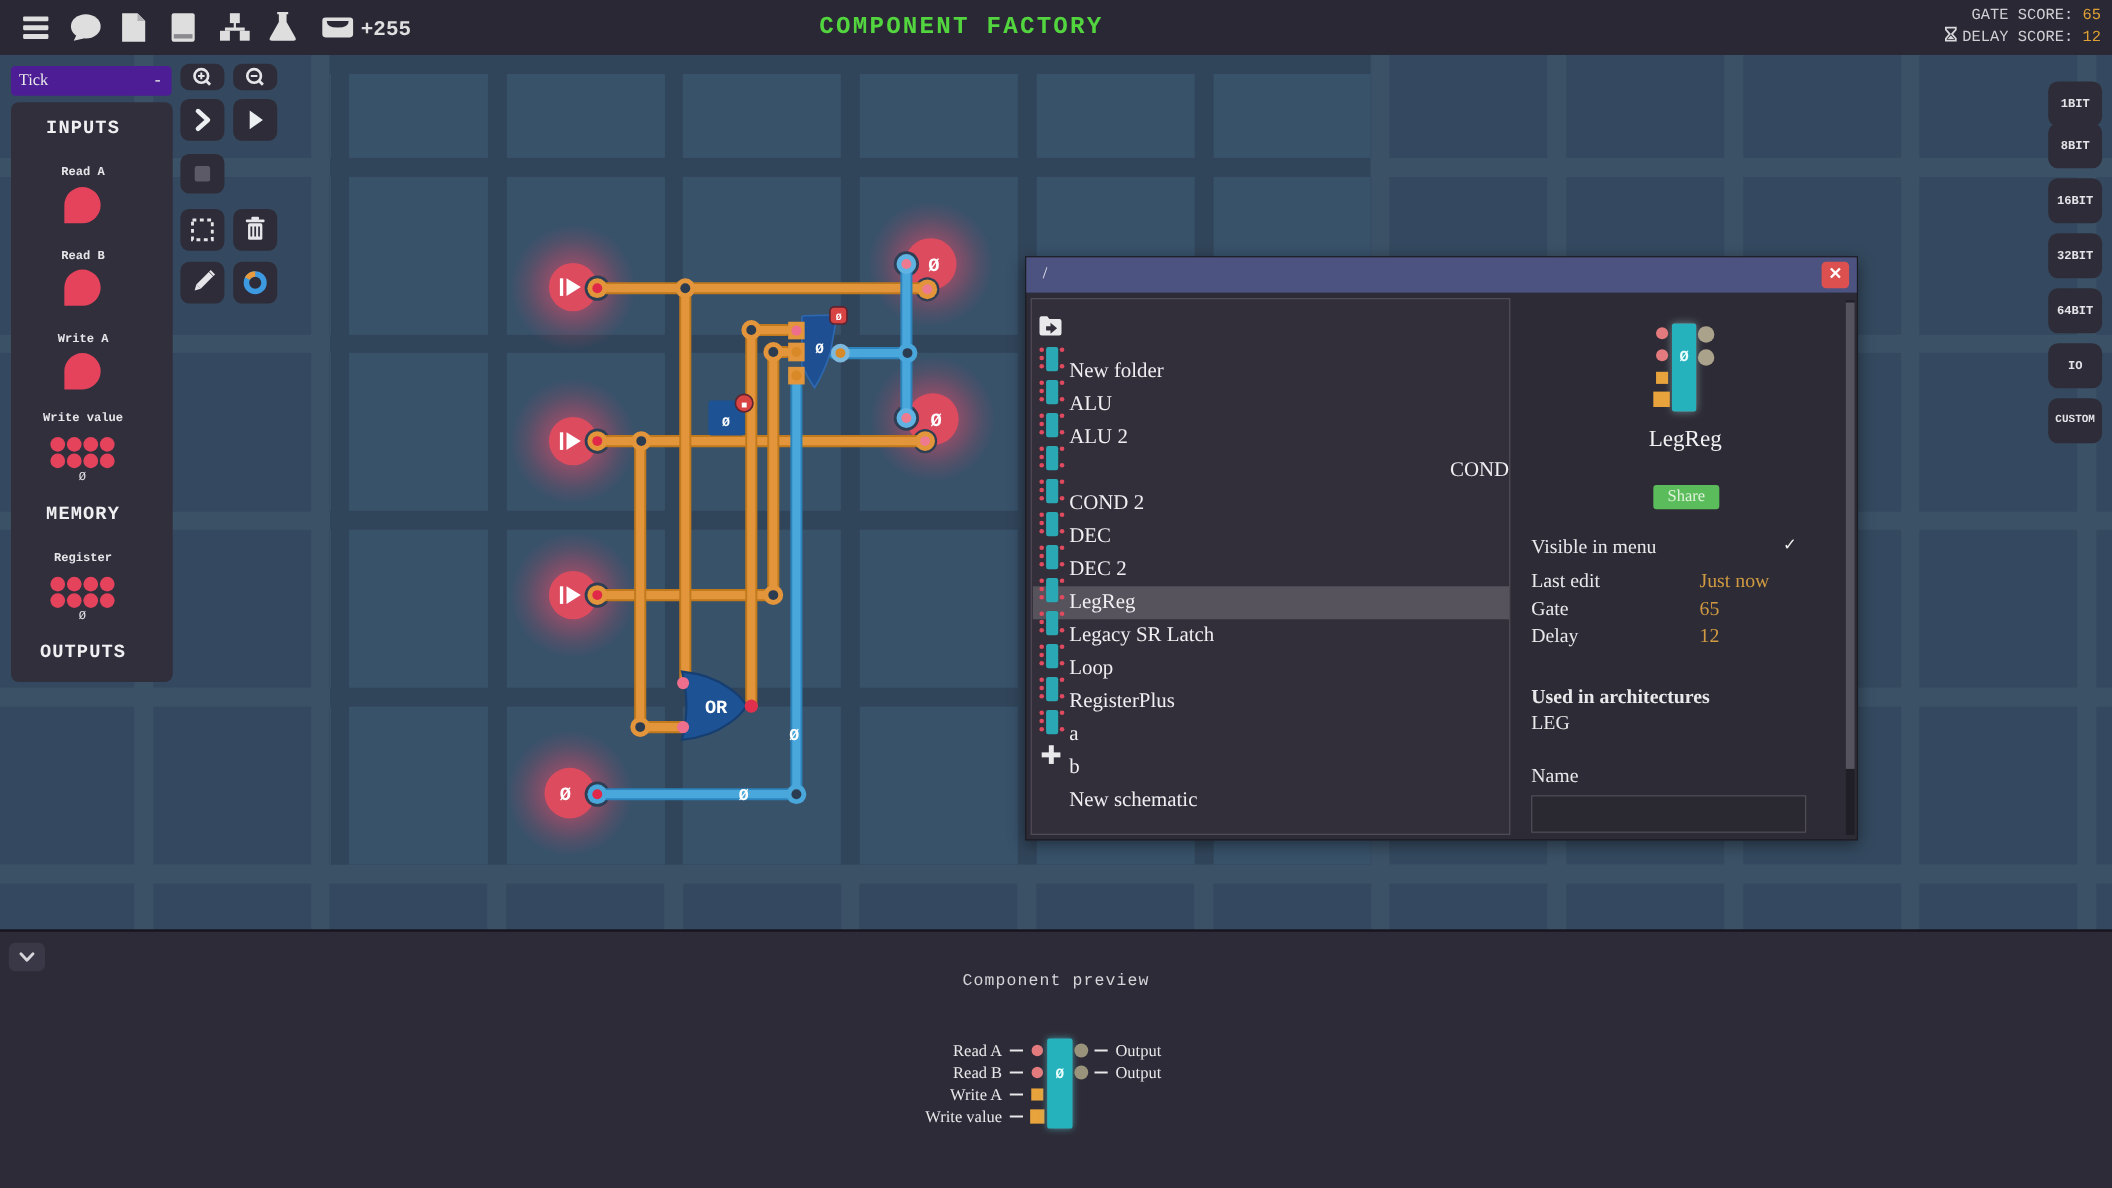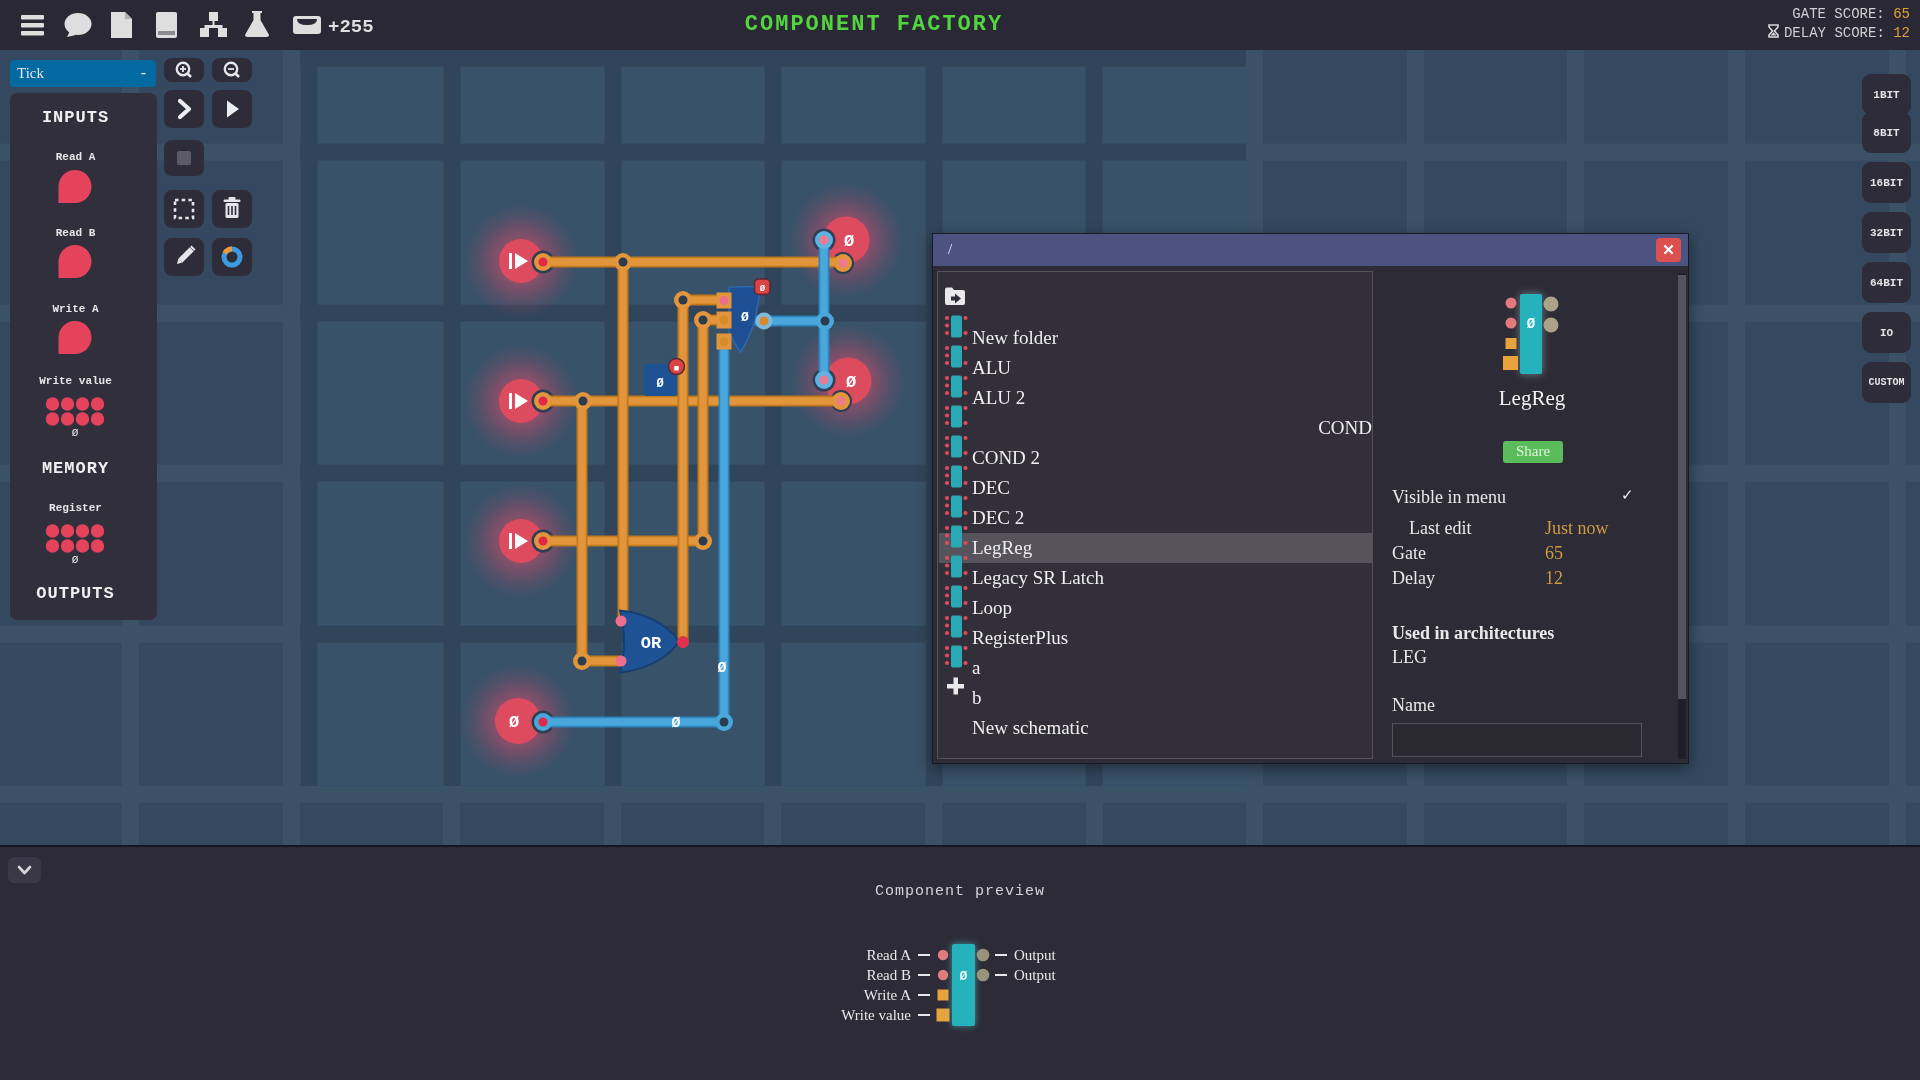--- a/index.html
+++ b/index.html
@@ -36,21 +36,21 @@
 #list{position:absolute;left:4px;top:37px;width:436px;height:488px;background:#322f3b;border:1px solid #54515c;}
 .row{position:absolute;left:1px;height:30px;width:433px;color:#efeff1;font-size:19px;display:flex;align-items:center;margin-top:40px;}
 .row .txt{margin-left:33px;}
 .hl{background:#56535c;}
 #scroll{position:absolute;right:2px;top:39px;width:8px;height:486px;background:#201e27;z-index:5;}
 #thumb{position:absolute;left:0;top:2px;width:8px;height:424px;background:#55535e;}
 .rlab{position:absolute;color:#e9e9ec;font-size:18px;}
 .rval{position:absolute;color:#cf9a42;font-size:18px;}
 #nameinput{position:absolute;left:459px;top:489px;width:250px;height:34px;border:1px solid #55525e;background:#2a2831;}
 #leftpanel{position:absolute;left:10px;top:93px;width:147px;height:527px;background:#322f3d;border-radius:7px;}
-#tickbox{position:absolute;left:10px;top:60px;width:146px;height:27px;background:#0369a1;border-radius:4px;color:#e8e8ea;}
+#tickbox{position:absolute;left:10px;top:60px;width:146px;height:27px;background:#4c1d95;border-radius:4px;color:#e8e8ea;}
 .lph{color:#f0f0f2;font-weight:bold;font-size:17px;text-align:center;letter-spacing:1px;}
 .lplab{color:#e6e6e9;font-weight:bold;font-size:11px;text-align:center;}
 </style>
 </head>
 <body>
 <div id="stage">
   <div id="canvas">
       <div id="wslight"></div>
     </div>
   <svg id="circuit" style="position:absolute;left:0;top:0;" width="1920" height="1080">
@@ -530,21 +530,21 @@
 <rect x="15.5" y="59" width="11" height="11" fill="#e8a33c"></rect>
 <rect x="13" y="77" width="15" height="14" fill="#e8a33c"></rect>
 <circle cx="61" cy="25" r="7.5" fill="#aaa28a"></circle>
 <circle cx="61" cy="46" r="7.5" fill="#aaa28a"></circle>
 <text x="41" y="49" text-anchor="middle" font-family="Liberation Mono,monospace" font-size="14" font-weight="bold" fill="#eafcfc">Ø</text>
 </svg>
         <div class="serif" style="position:absolute;left:489px;top:152px;width:220px;text-align:center;color:#f2f2f4;font-size:21px;">LegReg</div>
         <div style="position:absolute;left:570px;top:207px;width:60px;height:22px;background:#5bbc5c;border-radius:3px;text-align:center;color:#ddf2d8;font-size:15px;line-height:21px;" class="serif">Share</div>
         <div class="rlab serif" style="left:459px;top:253px;font-size:18px;">Visible in menu</div>
         <div style="position:absolute;left:688px;top:252px;color:#f0f0f0;font-size:15px;" class="serif">✓</div>
-        <div class="rlab serif" style="left:476px;top:284px;font-size:18px;text-align:right;">Last edit</div>
+        <div class="rlab serif" style="left:459px;top:284px;font-size:18px;text-align:right;">Last edit</div>
         <div class="rval serif" style="left:612px;top:284px;font-size:18px;">Just now</div>
         <div class="rlab serif" style="left:459px;top:309px;font-size:18px;">Gate</div>
         <div class="rval serif" style="left:612px;top:309px;font-size:18px;">65</div>
         <div class="rlab serif" style="left:459px;top:334px;font-size:18px;">Delay</div>
         <div class="rval serif" style="left:612px;top:334px;font-size:18px;">12</div>
         <div class="rlab serif" style="left:459px;top:389px;font-size:18px;font-weight:bold;">Used in architectures</div>
         <div class="rlab serif" style="left:459px;top:413px;font-size:18px;">LEG</div>
         <div class="rlab serif" style="left:459px;top:461px;font-size:18px;">Name</div>
         <div id="nameinput"></div>
       </div>

